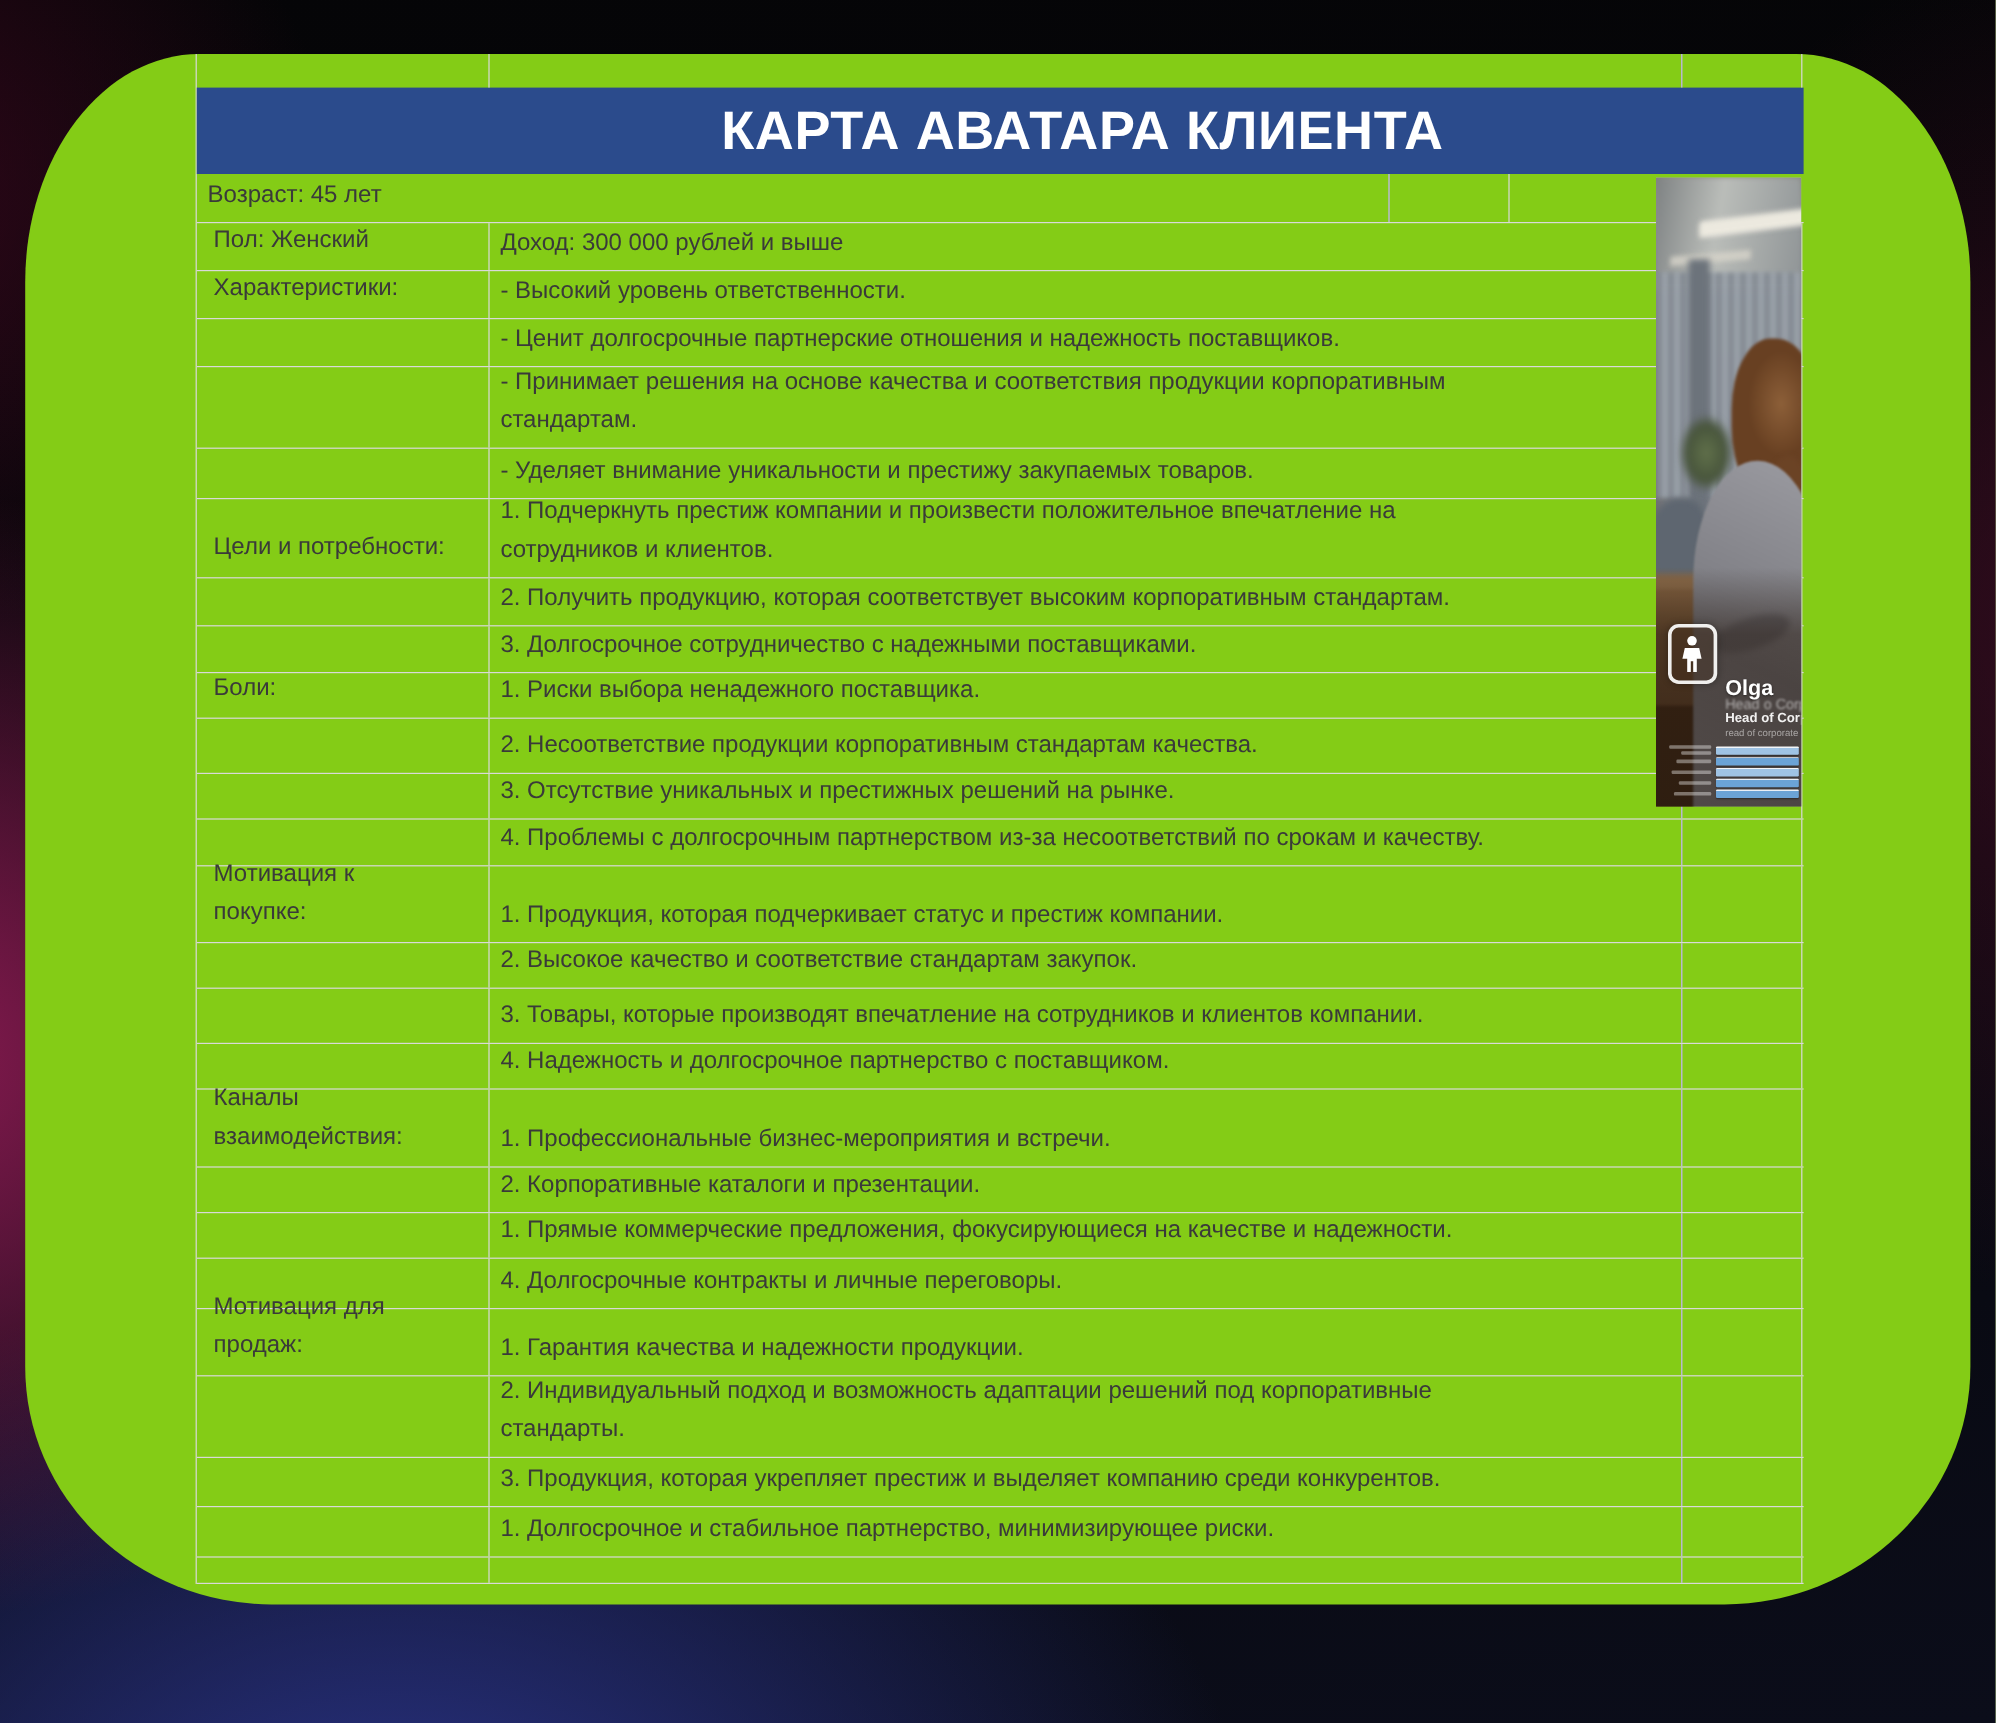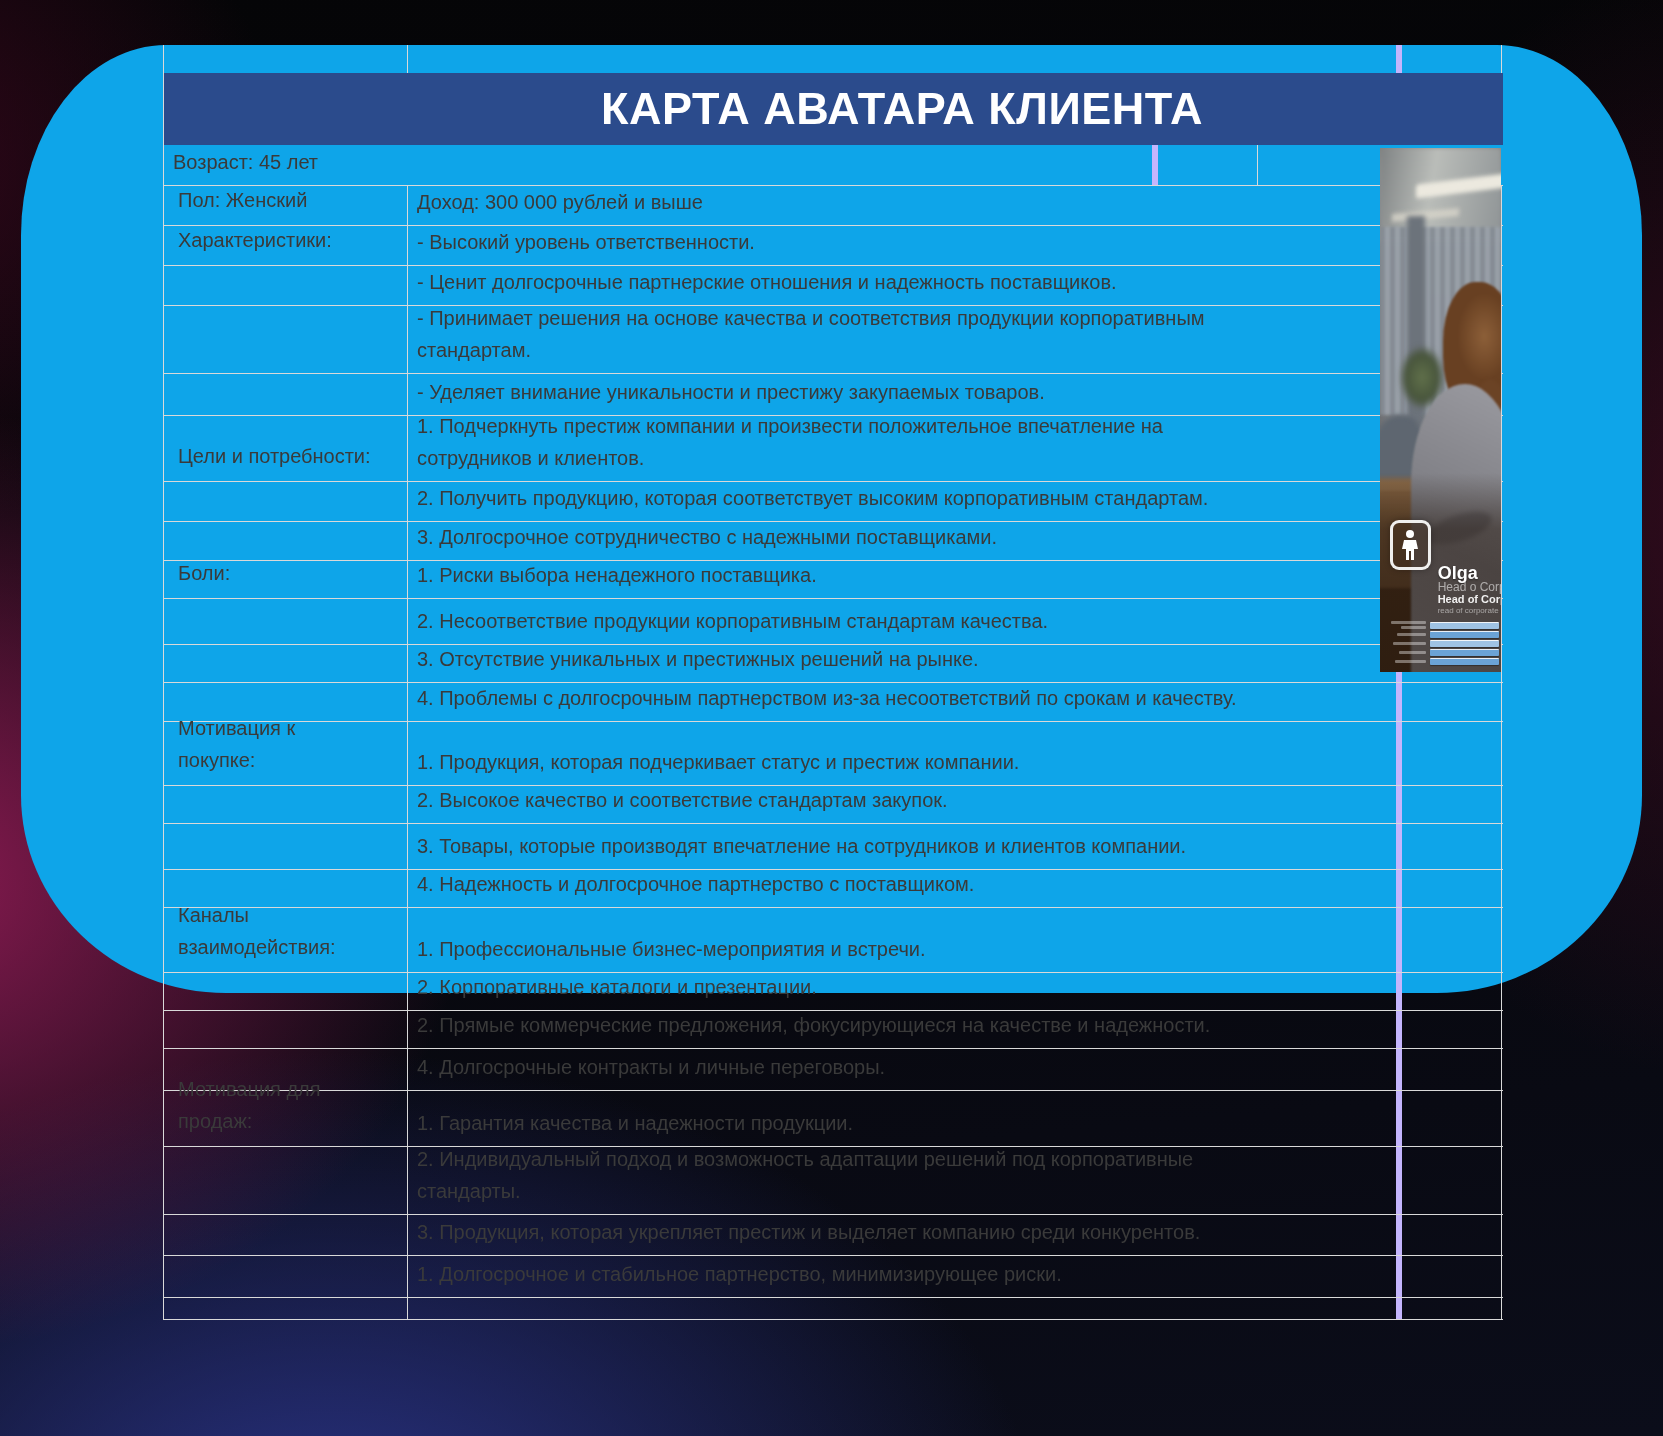--- a/index.html
+++ b/index.html
@@ -7,33 +7,33 @@
     width:1663px;height:1436px;overflow:hidden;position:relative;
     font-family:"Liberation Sans", sans-serif;
     background:
       radial-gradient(900px 760px at -90px 880px, rgba(146,28,86,0.95), rgba(146,28,86,0) 62%),
       radial-gradient(620px 560px at -120px 170px, rgba(74,8,36,0.65), rgba(74,8,36,0) 65%),
       radial-gradient(1150px 820px at 330px 1560px, rgba(44,54,142,0.95), rgba(44,54,142,0) 62%),
       radial-gradient(820px 940px at 1760px 520px, rgba(88,16,46,0.55), rgba(88,16,46,0) 60%),
       linear-gradient(175deg,#050507 0%, #07070c 55%, #0b0d1a 100%);
   }
   .card{
-    position:absolute;left:21px;top:45px;width:1621px;height:948px;background:#0ea5e9;
+    position:absolute;left:21px;top:45px;width:1621px;height:1292px;background:#84cc16;
     border-radius:145px 145px 205px 205px / 190px 190px 198px 198px;
   }
   .sheet{
     position:absolute;left:142px;top:0;width:1339px;
     border-left:1px solid #d9d9d9;
     color:#3a3a3a;font-size:20px;line-height:1.6;
   }
   .tr{display:flex;box-sizing:border-box;border-bottom:1px solid #d9d9d9;}
   .tr.nb{border-bottom:none;}
   .c1,.c2,.c3{box-sizing:border-box;display:flex;align-items:flex-end;white-space:pre-line;}
   .c1{width:244px;border-right:1px solid #d9d9d9;padding:0 8px 9px 14px;}
-  .c2{width:994px;border-right:6px solid #c4b5fd;padding:0 28px 7px 9px;}
+  .c2{width:994px;border-right:1px solid #c4b5fd;padding:0 28px 7px 9px;}
   .c3{width:100px;border-right:1px solid #d9d9d9;}
   .hrow{height:72px;background:#2b4b8c;display:flex;align-items:center;}
   .hrow .title{
     width:100%;text-align:center;padding-left:137px;box-sizing:border-box;
     color:#ffffff;font-weight:700;font-size:45px;letter-spacing:0.5px;white-space:nowrap;
   }
   .r0{height:28px}.r1{height:41px}.r2{height:40px}.r3{height:40px}.r4{height:40px}
   .r5{height:68px}.r6{height:42px}.r7{height:66px}.r8{height:40px}.r9{height:39px}
   .r10{height:38px}.r11{height:38px}.r12{height:46px}.r13{height:38px}.r14{height:39px}
   .r15{height:64px}.r16{height:38px}.r17{height:46px}.r18{height:38px}.r19{height:65px}
@@ -193,21 +193,21 @@
       <div class="c2">1. Профессиональные бизнес-мероприятия и встречи.</div>
       <div class="c3"></div>
     </div>
     <div class="tr r20">
       <div class="c1"></div>
       <div class="c2">2. Корпоративные каталоги и презентации.</div>
       <div class="c3"></div>
     </div>
     <div class="tr r21">
       <div class="c1"></div>
-      <div class="c2">2. Прямые коммерческие предложения, фокусирующиеся на качестве и надежности.</div>
+      <div class="c2">1. Прямые коммерческие предложения, фокусирующиеся на качестве и надежности.</div>
       <div class="c3"></div>
     </div>
     <div class="tr r22">
       <div class="c1"></div>
       <div class="c2">4. Долгосрочные контракты и личные переговоры.</div>
       <div class="c3"></div>
     </div>
     <div class="tr r23">
       <div class="c1">Мотивация для
 продаж:</div>

